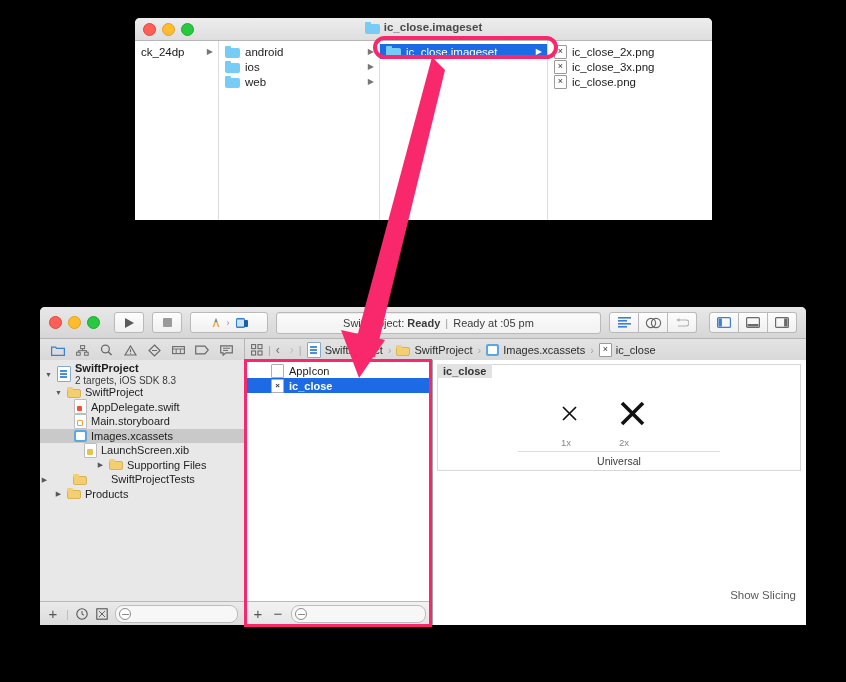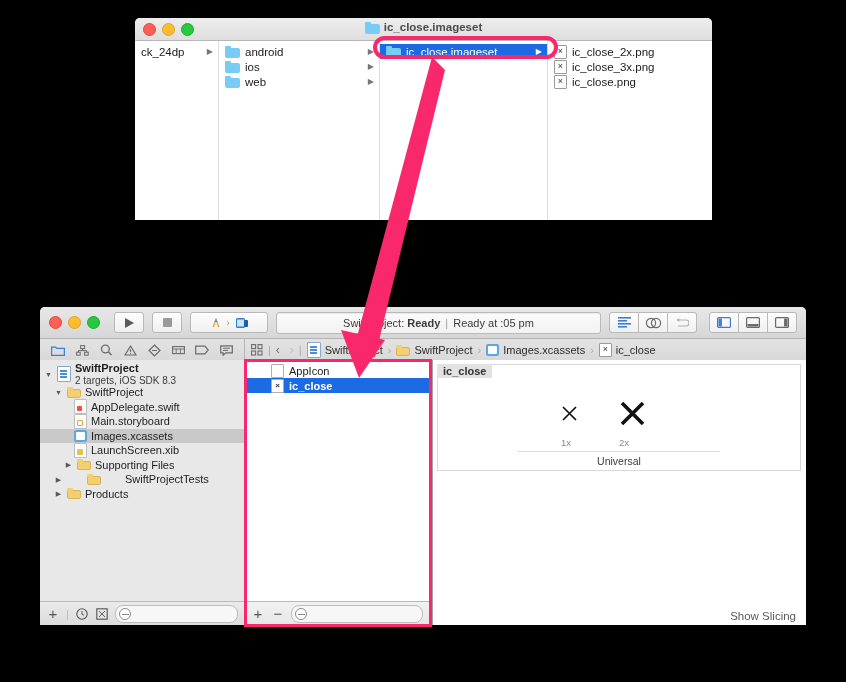--- a/index.html
+++ b/index.html
@@ -103,37 +103,37 @@
   .sb-ico:after{content:"";position:absolute;left:2px;bottom:2px;width:6px;height:6px;border:1.5px solid #e8a33d;border-radius:1px;box-sizing:border-box;}
   .xca-ico{width:13px;height:12px;flex:0 0 13px;background:#5ba7e0;border-radius:2px;position:relative;}
   .xca-ico:after{content:"";position:absolute;left:2px;top:2px;right:2px;bottom:2px;background:#fff;border-radius:1px;}
   .xib-ico{width:11px;height:13px;flex:0 0 11px;background:#fff;border:1px solid #bdbdbd;border-radius:1px;position:relative;}
   .xib-ico:after{content:"";position:absolute;left:2px;bottom:2px;width:6px;height:6px;background:#e8c34d;border-radius:1px;}
   .tr .twoline{display:flex;flex-direction:column;justify-content:center;line-height:1.15;}
   .tr.proj{height:22px;}
   .tr.proj .t1{font-weight:bold;font-size:11px;}
   .tr.proj .t2{font-size:10px;color:#3a3a3a;}
 
-  #assetlist{width:188px;background:#fff;border-right:4px solid #a3a3a3;position:relative;box-sizing:border-box;}
+  #assetlist{width:188px;background:#fff;border-right:1px solid #a3a3a3;position:relative;box-sizing:border-box;}
   .ar{height:15px;display:flex;align-items:center;gap:5px;padding-left:26px;font-size:11px;color:#1a1a1a;}
   .ar.sel{background:#1d6ae5;color:#fff;font-weight:bold;}
   .ar .box{width:11px;height:12px;flex:0 0 11px;border:1px solid #b0b0b0;background:#fff;border-radius:1px;position:relative;}
   .ar .box .x{position:absolute;left:0;right:0;top:-1px;text-align:center;font-size:8px;color:#333;line-height:13px;}
 
   #editor{flex:1;background:#fff;position:relative;}
   #slot{position:absolute;left:4px;top:4px;right:5px;height:105px;border:1px solid #d8d8d8;background:#fff;}
   #slot-hdr{position:absolute;left:-1px;top:-1px;background:#e2e2e2;padding:1px 6px;
         font-size:11px;font-weight:bold;color:#333;}
   #icons-row{position:absolute;left:0;right:0;top:26px;display:flex;justify-content:center;gap:0px;}
   .icon-cell{width:58px;display:flex;flex-direction:column;align-items:flex-start;}
   .icon-cell .glyph{height:44px;display:flex;align-items:center;justify-content:center;color:#000;}
   .icon-cell .scale{font-size:9.5px;color:#888;margin-top:2px;}
   #universal-rule{position:absolute;left:80px;right:80px;top:86px;height:1px;background:#dcdcdc;}
   #universal-lbl{position:absolute;left:0;right:0;top:90px;text-align:center;font-size:10.5px;color:#3a3a3a;}
-  #show-slicing{position:absolute;right:10px;bottom:3px;font-size:11.5px;color:#5a5a5a;}
+  #show-slicing{position:absolute;right:10px;bottom:24px;font-size:11.5px;color:#5a5a5a;}
 
   
   .bottombar{position:absolute;left:0;right:0;bottom:0;height:24px;
         background:linear-gradient(#eaeaea,#dcdcdc);border-top:1px solid #b9b9b9;
         display:flex;align-items:center;gap:6px;padding:0 6px;box-sizing:border-box;}
   .bb-ico{width:14px;height:14px;display:flex;align-items:center;justify-content:center;color:#4a4a4a;}
   .searchfield{flex:1;height:16px;background:#f7f7f7;border:1px solid #bcbcbc;border-radius:8px;
         display:flex;align-items:center;padding-left:3px;}
   .searchfield .mag{width:12px;height:12px;border:1.2px solid #8c8c8c;border-radius:50%;position:relative;box-sizing:border-box;background:#fff;}
   .searchfield .mag:after{content:"";position:absolute;left:2px;top:5px;width:7px;height:1.2px;background:#8c8c8c;}
@@ -422,31 +422,31 @@
             <span>AppDelegate.swift</span>
           </div>
           <div class="tr" style="padding-left:34px;">
             <span class="sb-ico"></span>
             <span>Main.storyboard</span>
           </div>
           <div class="tr sel" style="padding-left:34px;">
             <span class="xca-ico"></span>
             <span>Images.xcassets</span>
           </div>
-          <div class="tr" style="padding-left:34px;">
+          <div class="tr" style="padding-left:44px;">
             <span class="xib-ico"></span>
             <span>LaunchScreen.xib</span>
           </div>
 
-          <div class="tr" style="padding-left:24px;">
+          <div class="tr" style="padding-left:24px;margin-left:32px;">
             <span class="tw">▶</span>
             <span class="fold-y"></span>
             <span>Supporting Files</span>
           </div>
-          <div class="tr" style="padding-left:14px;gap:24px;">
+          <div class="tr" style="padding-left:0;gap:24px;">
             <span class="tw">▶</span>
             <span class="fold-y"></span>
             <span>SwiftProjectTests</span>
           </div>
           <div class="tr" style="padding-left:14px;">
             <span class="tw">▶</span>
             <span class="fold-y"></span>
             <span>Products</span>
           </div>
         </div>

